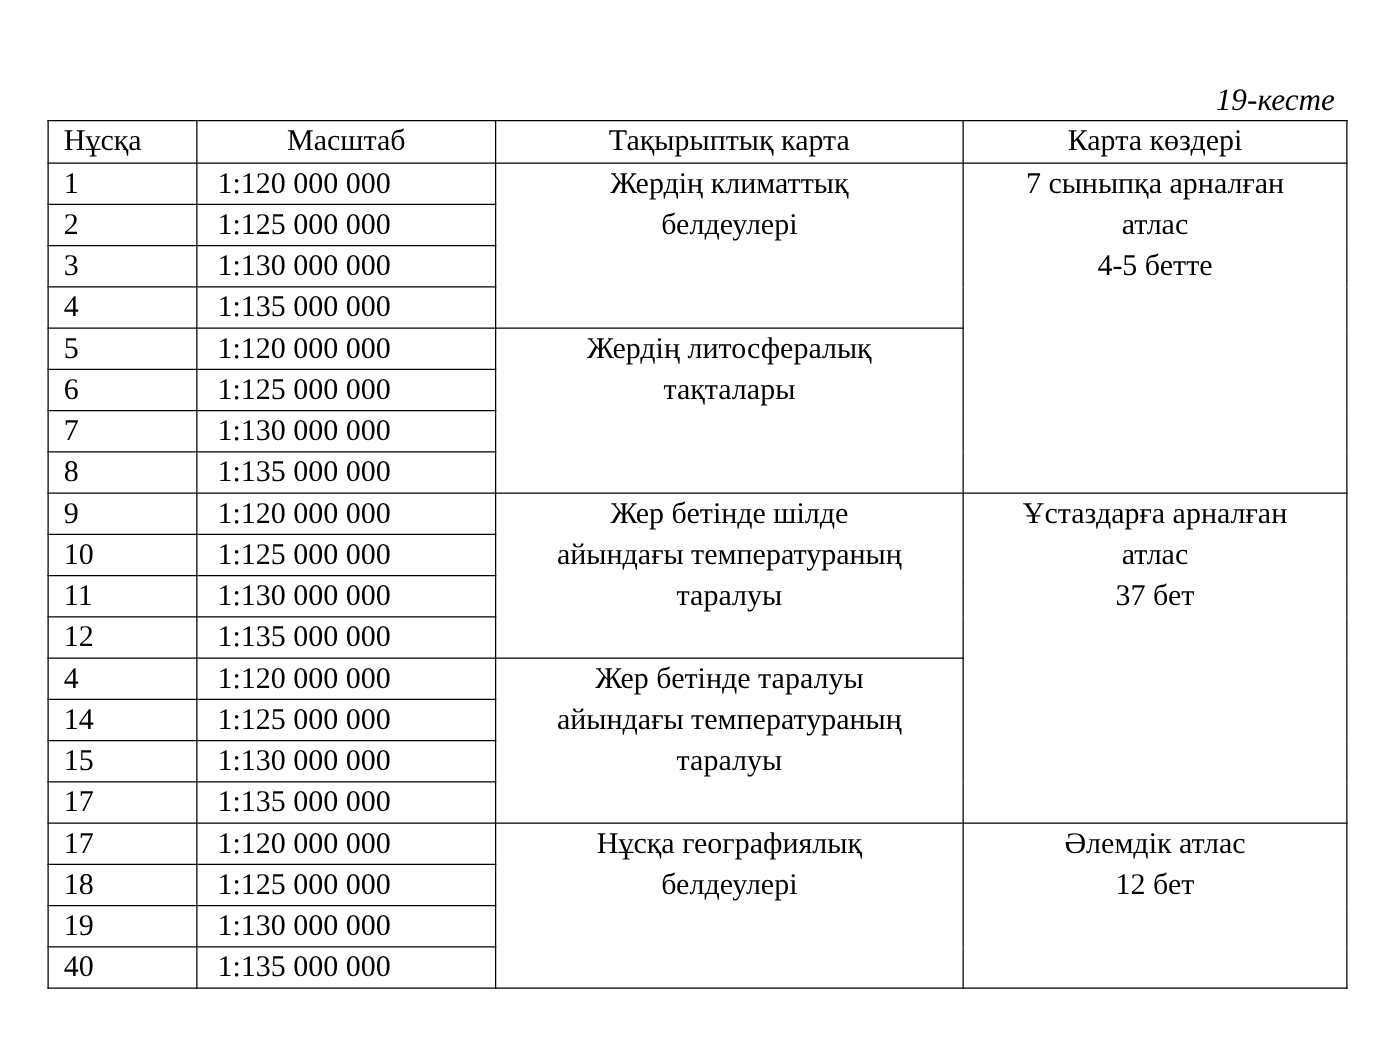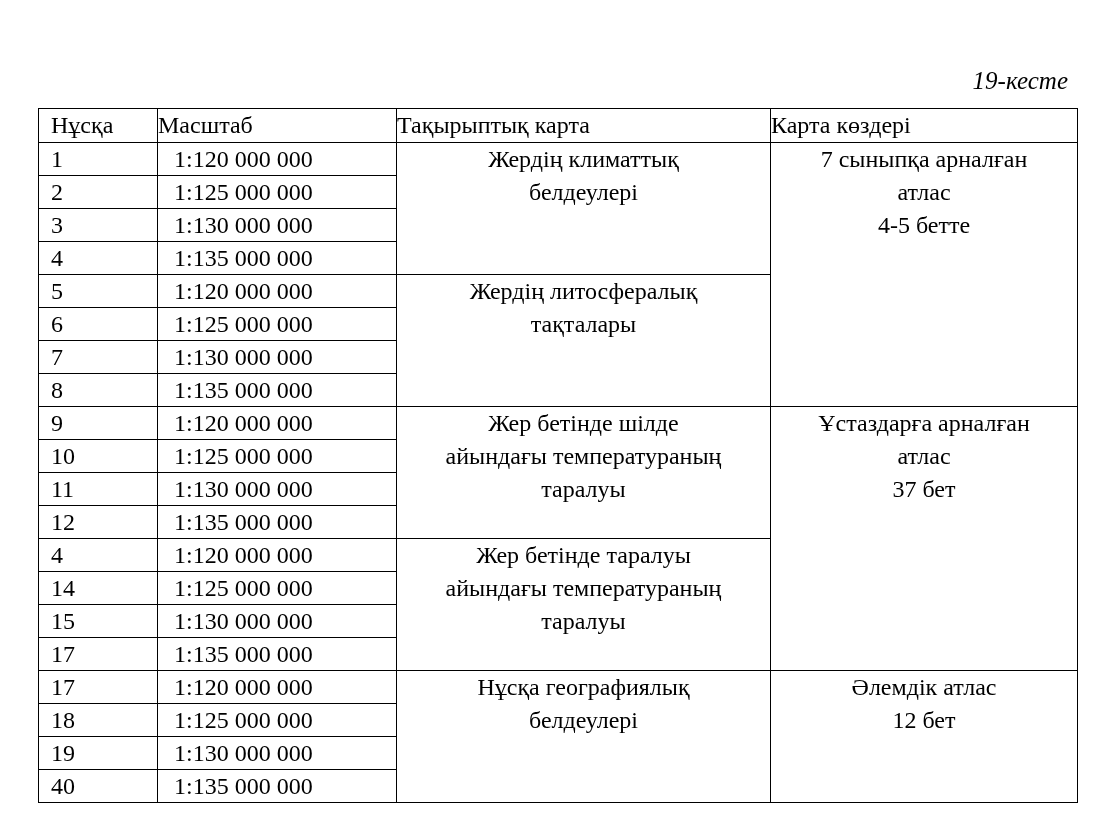--- a/index.html
+++ b/index.html
@@ -20,21 +20,21 @@
     right: 46px;
     top: 32px;
     font-size: 25px;
     font-style: italic;
     line-height: 40px;
     margin-top: 29px;
   }
   table.doc-table {
     position: absolute;
     left: 38px;
-    top: 108px;
+    top: 96px;
     width: 1039px;
     border-collapse: collapse;
     table-layout: fixed;
     font-size: 24px;
   }
   table.doc-table col.c1 { width: 119px; }
   table.doc-table col.c2 { width: 239px; }
   table.doc-table col.c3 { width: 374px; }
   table.doc-table col.c4 { width: 307px; }
   table.doc-table th,
@@ -44,21 +44,21 @@
     height: 32px;
     line-height: 32px;
     font-weight: normal;
     vertical-align: top;
     white-space: nowrap;
     overflow: hidden;
   }
   table.doc-table th {
     height: 33px;
     line-height: 33px;
-    text-align: left;
+    text-align: center;
     padding: 0;
   }
   table.doc-table th.h-nuska { text-align: left; padding-left: 12px; }
   table.doc-table td.scale { padding-left: 16px; }
   table.doc-table td.merged {
     text-align: center;
     padding: 0 4px;
     white-space: normal;
     margin-left: 28px;
   }

